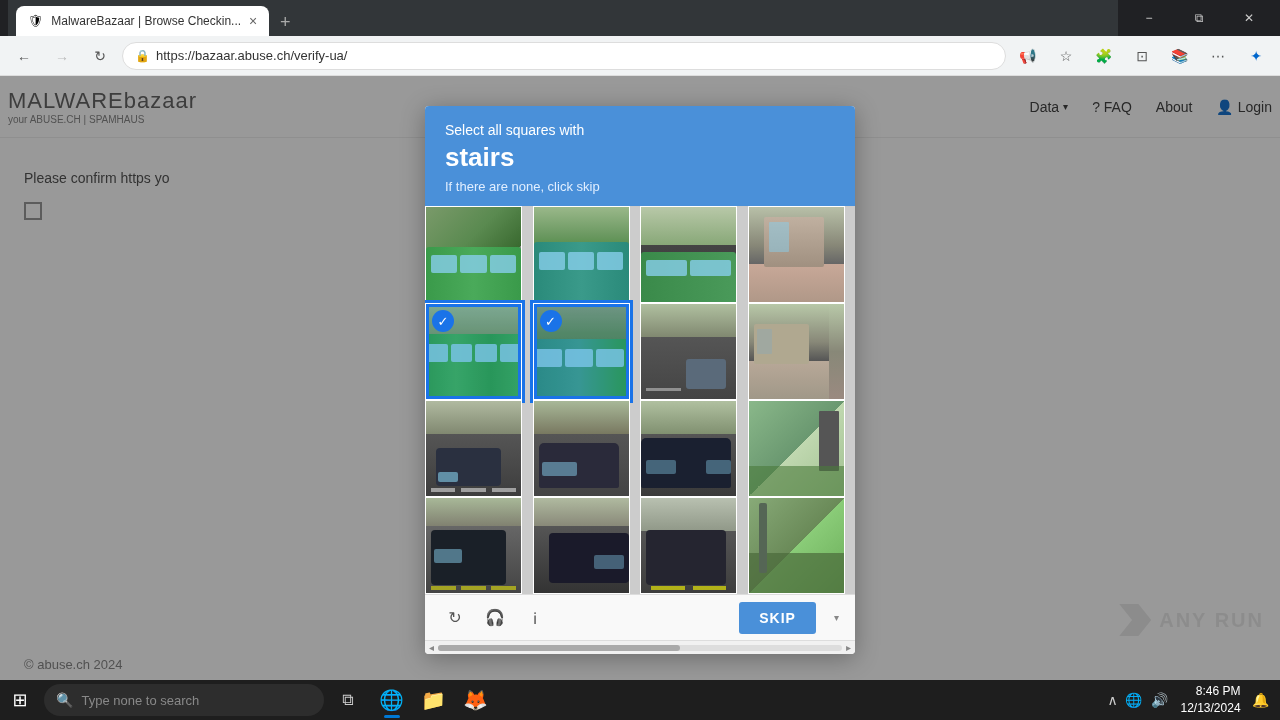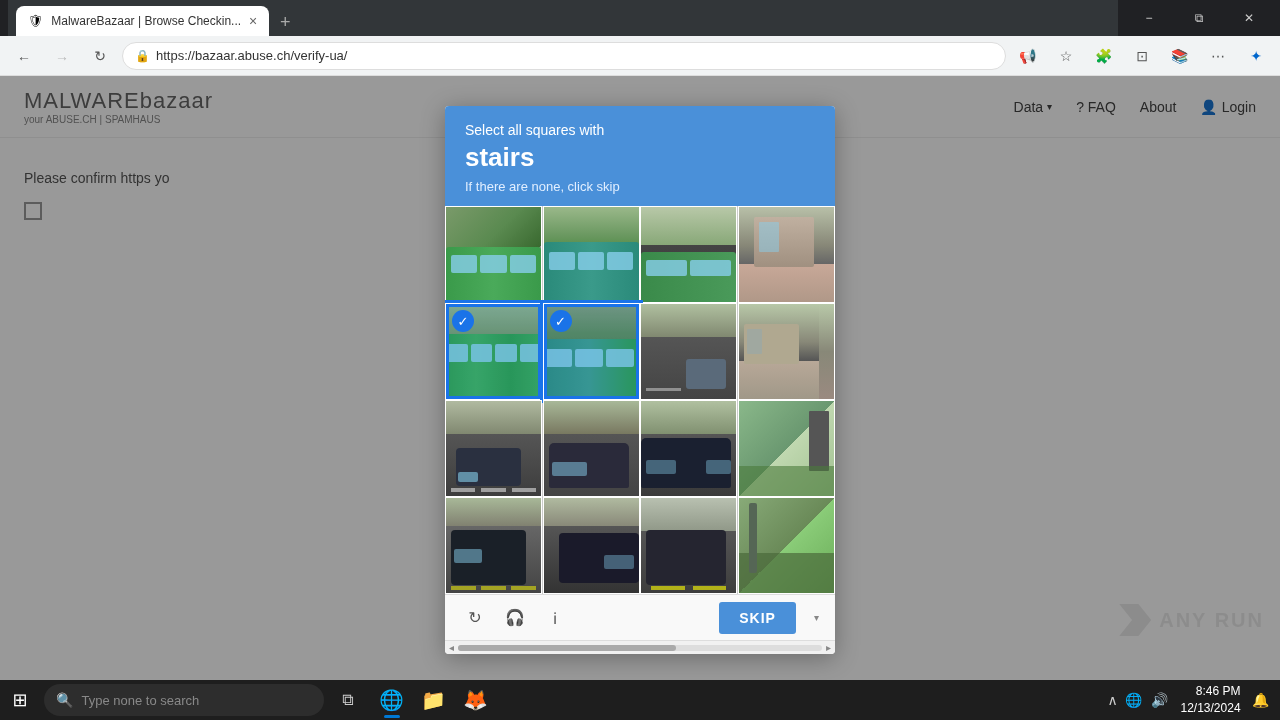--- a/index.html
+++ b/index.html
@@ -17,39 +17,39 @@
     .nav-btn { width: 32px; height: 32px; border-radius: 50%; display: flex; align-items: center; justify-content: center; cursor: pointer; color: #555; font-size: 14px; }
     .address-bar { flex: 1; height: 28px; background: #fff; border: 1px solid #ddd; border-radius: 14px; display: flex; align-items: center; padding: 0 12px; gap: 6px; font-size: 13px; color: #333; }
     .address-lock { color: #5a5a5a; font-size: 12px; }
     .address-text { flex: 1; color: #333; }
     .nav-action-btn { width: 32px; height: 32px; border-radius: 50%; display: flex; align-items: center; justify-content: center; cursor: pointer; color: #555; font-size: 14px; }
 
     
     .page { display: flex; flex-direction: column; height: calc(720px - 112px); background: #fff; position: relative; overflow: hidden; }
 
     
-    .site-header { display: flex; align-items: center; padding: 12px 24px; border-bottom: 1px solid #eee; }
+    .site-header { display: flex; align-items: center; padding: 12px 8px; border-bottom: 1px solid #eee; }
     .site-logo { display: flex; flex-direction: column; }
     .logo-main { font-size: 22px; font-weight: 700; color: #222; letter-spacing: 1px; }
     .logo-main span { color: #666; font-weight: 400; }
     .logo-sub { font-size: 10px; color: #888; display: flex; align-items: center; gap: 4px; }
     .site-nav { display: flex; gap: 24px; margin-left: auto; align-items: center; }
     .site-nav-item { font-size: 14px; color: #444; cursor: pointer; display: flex; align-items: center; gap: 4px; }
 
     
     .main-content { padding: 32px 24px; flex: 1; }
     .page-title { font-size: 32px; font-weight: 400; color: #333; margin-bottom: 20px; }
     .page-desc { font-size: 14px; color: #555; margin-bottom: 16px; }
     .checkbox-row { display: flex; align-items: center; gap: 8px; margin-top: 12px; }
     .checkbox-box { width: 18px; height: 18px; border: 2px solid #999; display: flex; align-items: center; justify-content: center; }
     .page-footer { font-size: 13px; color: #888; padding: 12px 24px; }
 
     
     .captcha-overlay { position: absolute; top: 0; left: 0; right: 0; bottom: 0; background: rgba(0,0,0,0.4); display: flex; align-items: center; justify-content: center; z-index: 10; }
-    .captcha-widget { width: 390px; background: #fff; border-radius: 4px; overflow: hidden; box-shadow: 0 4px 24px rgba(0,0,0,0.3); }
+    .captcha-widget { width: 430px; background: #fff; border-radius: 4px; overflow: hidden; box-shadow: 0 4px 24px rgba(0,0,0,0.3); }
 
     
     .captcha-header { background: #4a90d9; padding: 16px 20px 12px; }
     .captcha-instruction { font-size: 14px; color: #fff; margin-bottom: 4px; }
     .captcha-word { font-size: 26px; font-weight: 700; color: #fff; display: block; line-height: 1.2; }
     .captcha-sub { font-size: 13px; color: #e0eeff; margin-top: 6px; }
 
     
     .captcha-grid { display: grid; grid-template-columns: repeat(4, 1fr); gap: 0; background: #ccc; }
     .captcha-cell { width: 97px; height: 97px; background: #888; position: relative; cursor: pointer; overflow: hidden; border: 1px solid #fff; }
@@ -157,20 +157,21 @@
       </nav>
     </div>
 
     <div class="main-content">
       <p class="page-desc">Please confirm https yo</p>
       <div class="checkbox-row">
         <div class="checkbox-box"></div>
       </div>
     </div>
 
+    <div class="page-footer">© abuse.ch 2024</div>
 
     <div class="captcha-overlay">
       <div class="captcha-widget">
 
         <div class="captcha-header">
           <div class="captcha-instruction">Select all squares with</div>
           <span class="captcha-word">stairs</span>
           <div class="captcha-sub">If there are none, click skip</div>
         </div>
 

